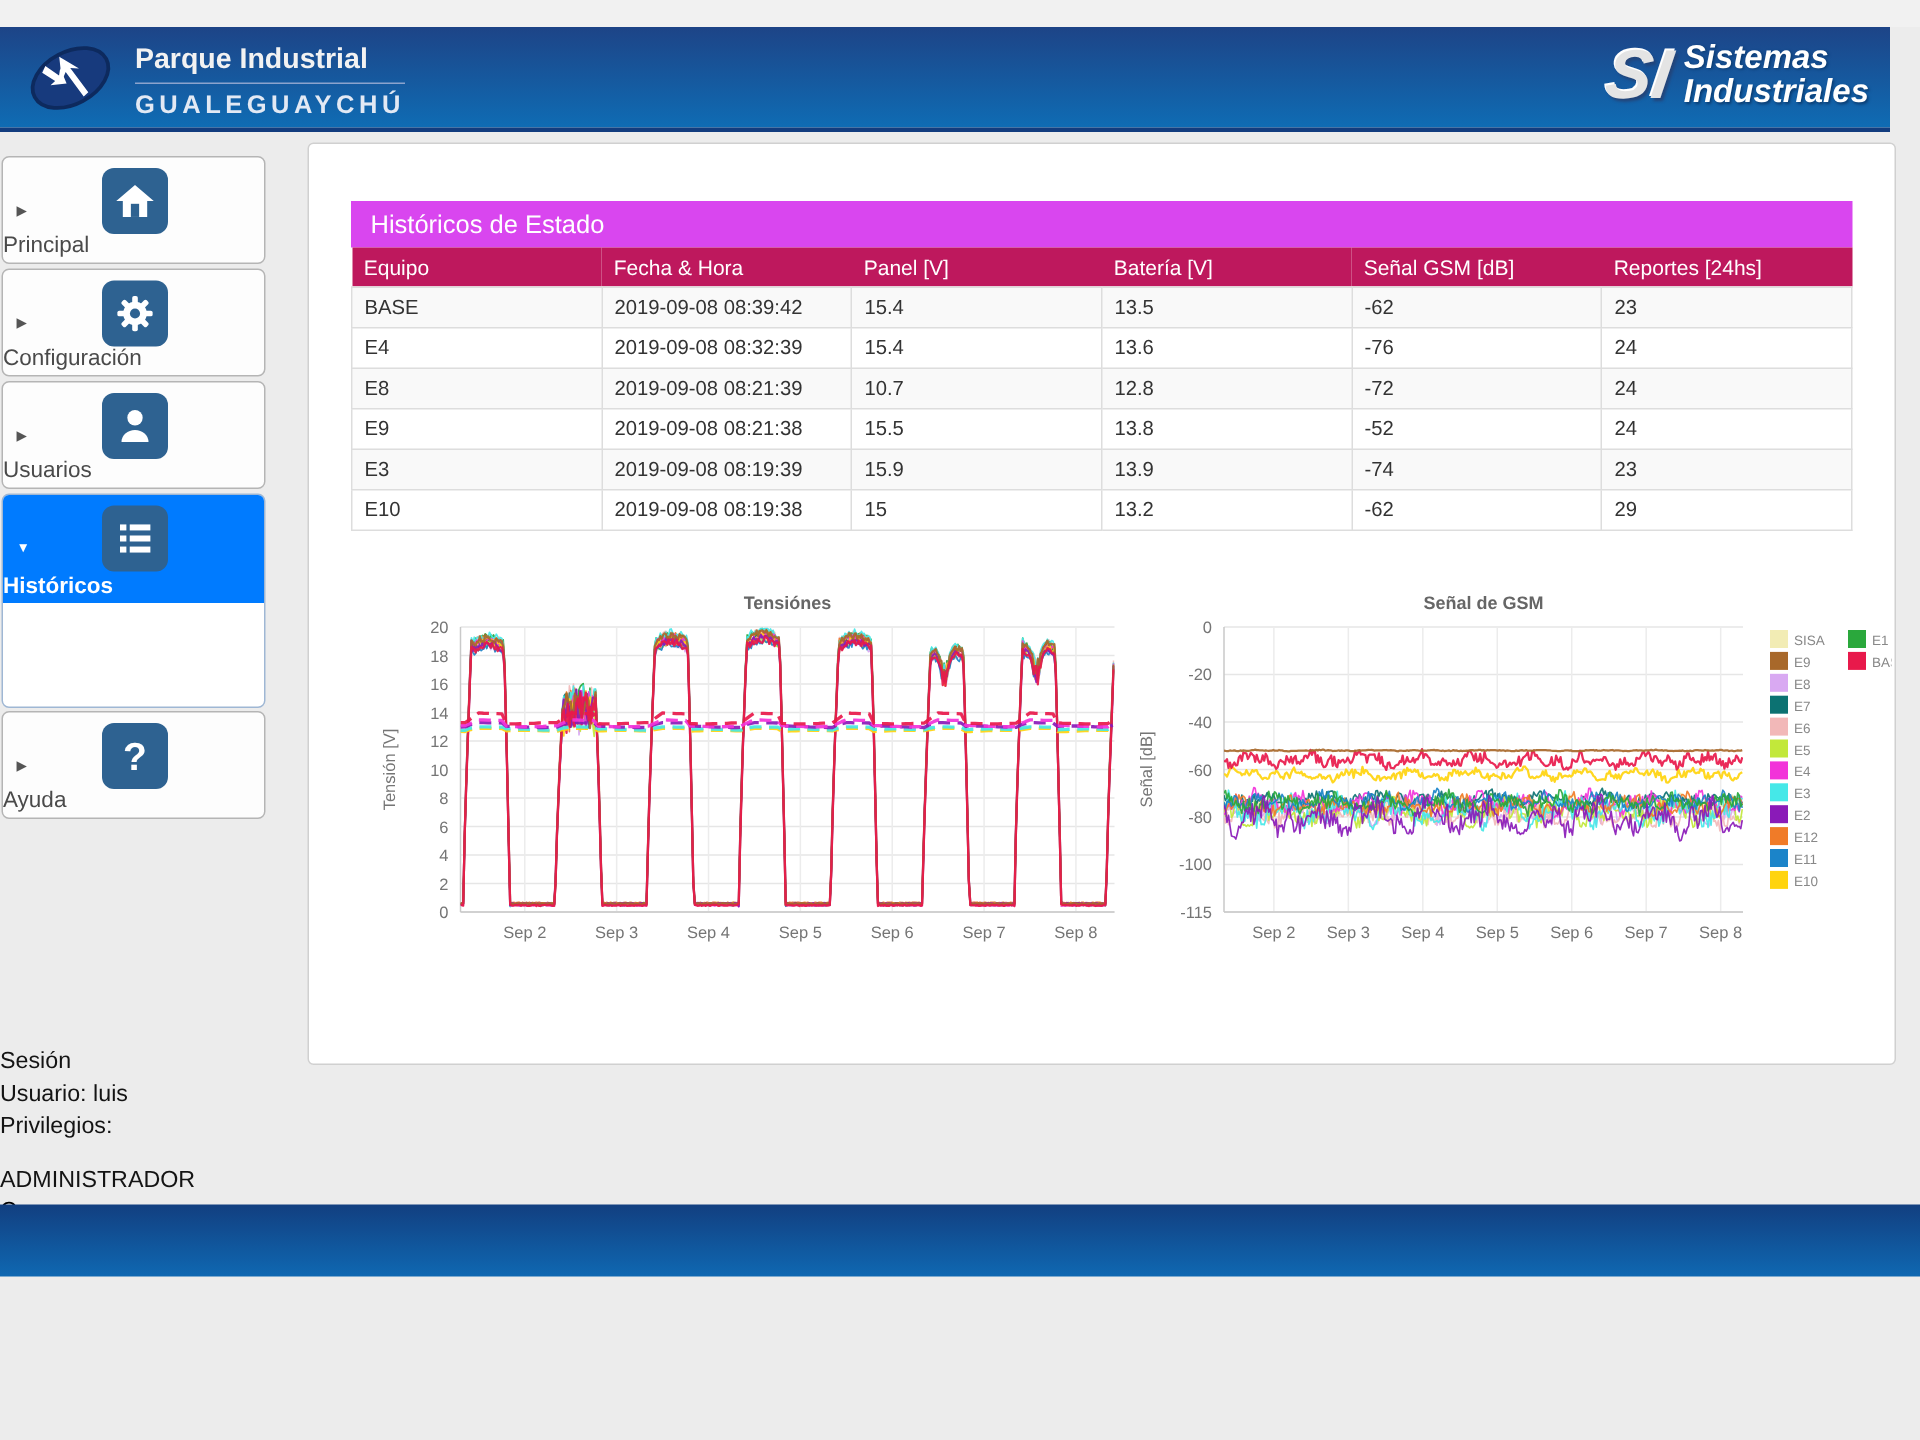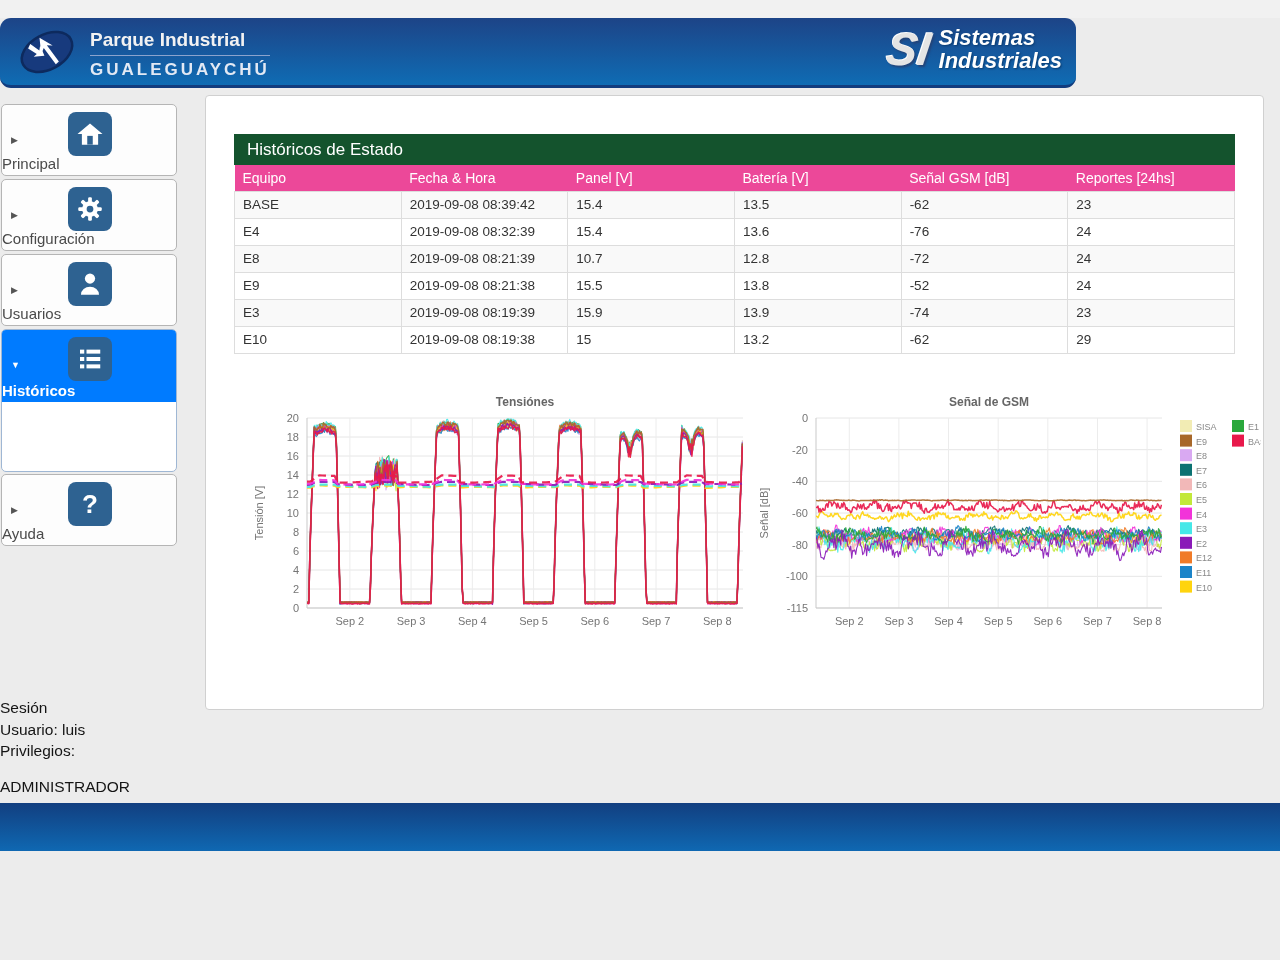--- a/index.html
+++ b/index.html
@@ -1,21 +1,21 @@
 <!DOCTYPE html>
 <html><head>
 <meta charset="utf-8">
 <style>
   * { margin:0; padding:0; box-sizing:border-box; }
   html,body { width:1280px; height:960px; font-family:"Liberation Sans",sans-serif; background:#ececec; position:relative; overflow:hidden; }
 
   
   .top-strip { position:absolute; top:0; left:0; width:1280px; height:18px; background:#f1f1f1; }
-  .app-header { position:absolute; top:18px; left:0; width:1076px; height:70px;
-    background:linear-gradient(180deg,#1d4487 0%,#0f6cb4 100%); border-bottom:3px solid #123c7e;border-radius:11px; }
+  .app-header { position:absolute; top:18px; left:0; width:1260px; height:70px;
+    background:linear-gradient(180deg,#1d4487 0%,#0f6cb4 100%); border-bottom:3px solid #123c7e; }
   .brand-left { position:absolute; left:16px; top:5px; display:flex; align-items:center; }
   .brand-text { margin-left:12px; }
   .brand-line1 { font-size:19px; font-weight:bold; color:#f2f2f2; padding-bottom:4px; border-bottom:1px solid #8ba3cd; }
   .brand-line2 { font-size:17px; color:#e2e9f4; letter-spacing:3px; margin-top:4px; font-weight:700; }
   .brand-right { position:absolute; right:14px; top:8px; display:flex; align-items:center; }
   .si-abbr { font-style:italic; font-weight:bold; font-size:46px; color:#e4e4e4; line-height:1;
     text-shadow:-1px -1px 0 #ffffff, 2px 2px 2px #23457a; transform:skewX(-8deg); margin-right:8px; }
   .si-text { font-style:italic; font-weight:bold; font-size:22px; color:#ffffff; line-height:1.05;
     text-shadow:1px 1px 2px #0a3a6e; }
 
@@ -36,23 +36,23 @@
 
   .session { position:absolute; left:0; top:699px; width:177px; font-size:15.5px;
     color:#141414; line-height:1.2; }
   .session div { margin-bottom:3px; }
   .session a { color:#000000; text-decoration:underline; cursor:pointer; }
 
   
   .content { position:absolute; left:205px; top:95px; width:1059px; height:615px; background:#ffffff;
     border:1px solid #d0d0d0; border-radius:4px; }
   .tbl-wrap { position:absolute; left:28px; top:38px; width:1001px; }
-  .tbl-title { height:31px; background:#14532d; color:#fff; font-size:17px; line-height:31px; padding-left:13px; }
+  .tbl-title { height:31px; background:#d946ef; color:#fff; font-size:17px; line-height:31px; padding-left:13px; }
   table { width:100%; border-collapse:collapse; table-layout:fixed; }
-  thead th { background:#ec4899; color:#fff; font-weight:normal; font-size:14px; text-align:left;
+  thead th { background:#be185d; color:#fff; font-weight:normal; font-size:14px; text-align:left;
     height:26px; padding-left:8px; }
   tbody td { height:27px; font-size:13.5px; color:#333; border:1px solid #dddddd; padding-left:8px;
     background:#ffffff; }
   tbody tr:nth-child(odd) td { background:#f9f9f9; }
 
   .chart-t { position:absolute; left:45px; top:296px; }
   .chart-g { position:absolute; left:550px; top:296px; }
   svg text { font-family:"Liberation Sans",sans-serif; fill:#757575; font-size:11px; }
   svg .ct-title { font-size:12px; font-weight:bold; fill:#666; }
   svg .lg-label { font-size:9px; fill:#888; }

